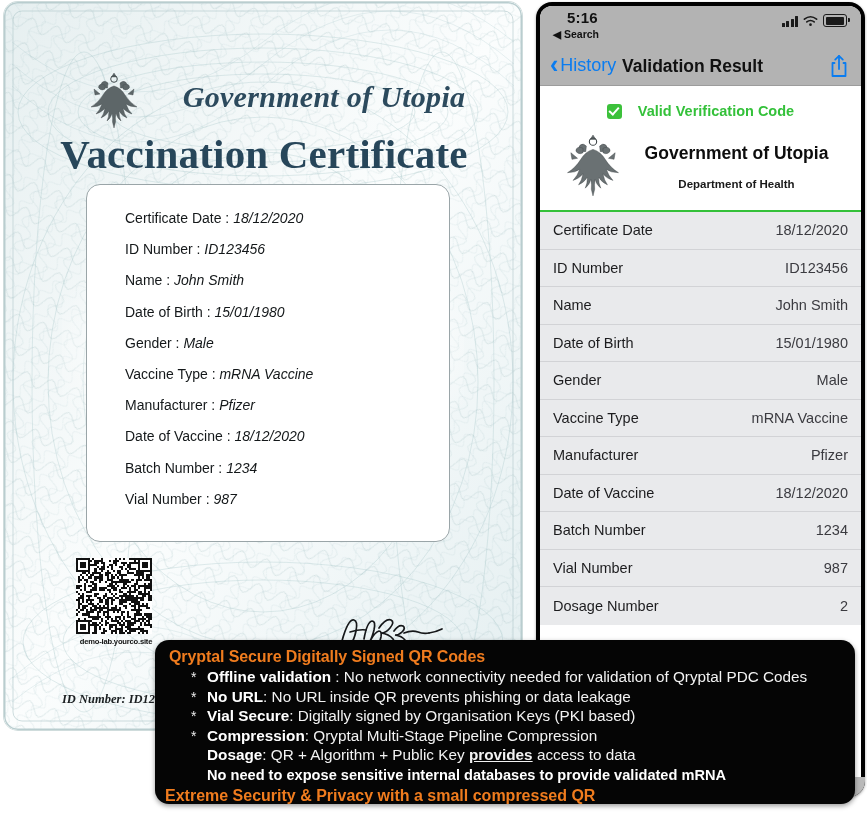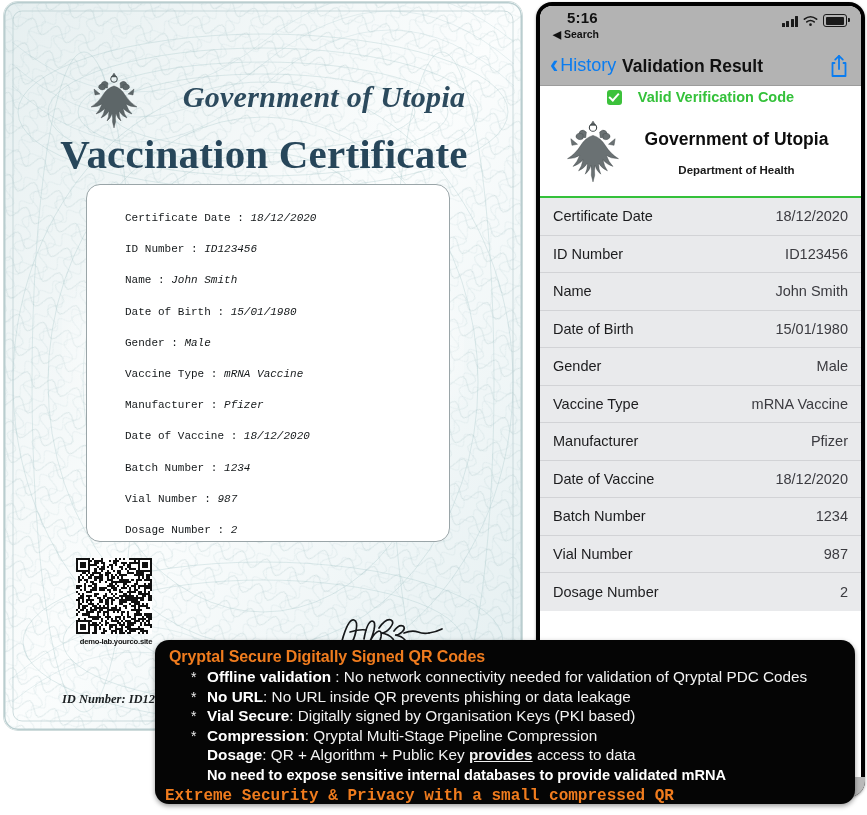--- a/index.html
+++ b/index.html
@@ -33,22 +33,22 @@
     font-weight:bold;font-size:41px;
     color:#27465a;letter-spacing:0.2px;
   }
   .cert-box{
     position:absolute;left:82px;top:182px;width:364px;height:358px;
     background:#ffffff;border:1.5px solid #9aa5a8;border-radius:14px;
     box-sizing:border-box;
     padding:18px 0 0 38px;
   }
   .cert-field{
-    font-family:Liberation Mono, monospace;
-    font-size:11px;color:#14181a;
+    font-family:Liberation Sans, sans-serif;
+    font-size:14px;color:#14181a;
     height:31.2px;line-height:31.2px;white-space:nowrap;
   }
   .cert-field .k{font-weight:normal;}
   .cert-field .v{font-style:italic;}
 
   .qr-wrap{position:absolute;left:72px;top:556px;text-align:center;}
   .qr-code{width:76px;height:76px;display:block;background:#fff;}
   .qr-cap{
     font-family:"Liberation Sans",sans-serif;
     font-weight:bold;font-size:7.6px;color:#111;
@@ -102,21 +102,21 @@
   }
   .nav-back .chev{font-size:25px;line-height:20px;font-weight:600;margin-top:-3px;}
   .nav-title{
     position:absolute;left:0;right:16px;top:8px;text-align:center;
     font-size:17.5px;font-weight:bold;color:#111;
   }
   .nav-share{position:absolute;right:12px;top:6px;}
 
   .valid-banner{
     height:22px;background:#fff;display:flex;align-items:center;justify-content:center;gap:16px;
-    padding-top:0;
+    padding-top:14px;
   }
   .check-box{
     width:15px;height:15px;background:#3cc13b;border-radius:3px;position:relative;flex:none;
   }
   .check-box:after{
     content:"";position:absolute;left:4.4px;top:1.6px;width:4px;height:8px;
     border:solid #fff;border-width:0 2.2px 2.2px 0;transform:rotate(42deg);
   }
   .valid-text{color:#34c13a;font-size:14.5px;font-weight:bold;}
 
@@ -165,21 +165,21 @@
     padding-left:52px;white-space:nowrap;
   }
   .ov-sub b{color:#fff;font-weight:bold;}
   .ov-sub u{font-weight:bold;text-decoration:underline;}
   .ov-strong{
     color:#ffffff;font-size:14.6px;font-weight:bold;line-height:20px;
     padding-left:52px;white-space:nowrap;
   }
   .ov-footer{
     color:#f07c1e;font-size:16px;font-weight:bold;
-    margin:2px 0 8px 10px;white-space:nowrap;font-family:Liberation Mono, monospace;
+    margin:2px 0 8px 10px;white-space:nowrap;
   }
 </style>
 </head>
 <body>
 
 <div id="certificate">
 
   <svg class="guilloche" viewBox="0 0 518 728" preserveAspectRatio="none">
     <defs>
       <linearGradient id="gq" x1="0" y1="0" x2="1" y2="1">
@@ -250,21 +250,20 @@
         <div class="cert-field"><span class="k">Certificate Date</span><span> : </span><span class="v">18/12/2020</span></div>
         <div class="cert-field"><span class="k">ID Number</span><span> : </span><span class="v">ID123456</span></div>
         <div class="cert-field"><span class="k">Name</span><span> : </span><span class="v">John Smith</span></div>
         <div class="cert-field"><span class="k">Date of Birth</span><span> : </span><span class="v">15/01/1980</span></div>
         <div class="cert-field"><span class="k">Gender</span><span> : </span><span class="v">Male</span></div>
         <div class="cert-field"><span class="k">Vaccine Type</span><span> : </span><span class="v">mRNA Vaccine</span></div>
         <div class="cert-field"><span class="k">Manufacturer</span><span> : </span><span class="v">Pfizer</span></div>
         <div class="cert-field"><span class="k">Date of Vaccine</span><span> : </span><span class="v">18/12/2020</span></div>
         <div class="cert-field"><span class="k">Batch Number</span><span> : </span><span class="v">1234</span></div>
         <div class="cert-field"><span class="k">Vial Number</span><span> : </span><span class="v">987</span></div>
-        <div class="cert-field"><span class="k">Dosage Number</span><span> : </span><span class="v">2</span></div>
       </div>
 
     <div class="qr-wrap">
       <svg class="qr-code" viewBox="0 0 37 37" shape-rendering="crispEdges">
         <rect width="37" height="37" fill="#ffffff"></rect>
         <g fill="#111111" id="qrcells">
             <rect x="8" y="0" width="1" height="1"></rect>
             <rect x="12" y="0" width="1" height="1"></rect>
             <rect x="19" y="0" width="1" height="1"></rect>
             <rect x="21" y="0" width="1" height="1"></rect>

